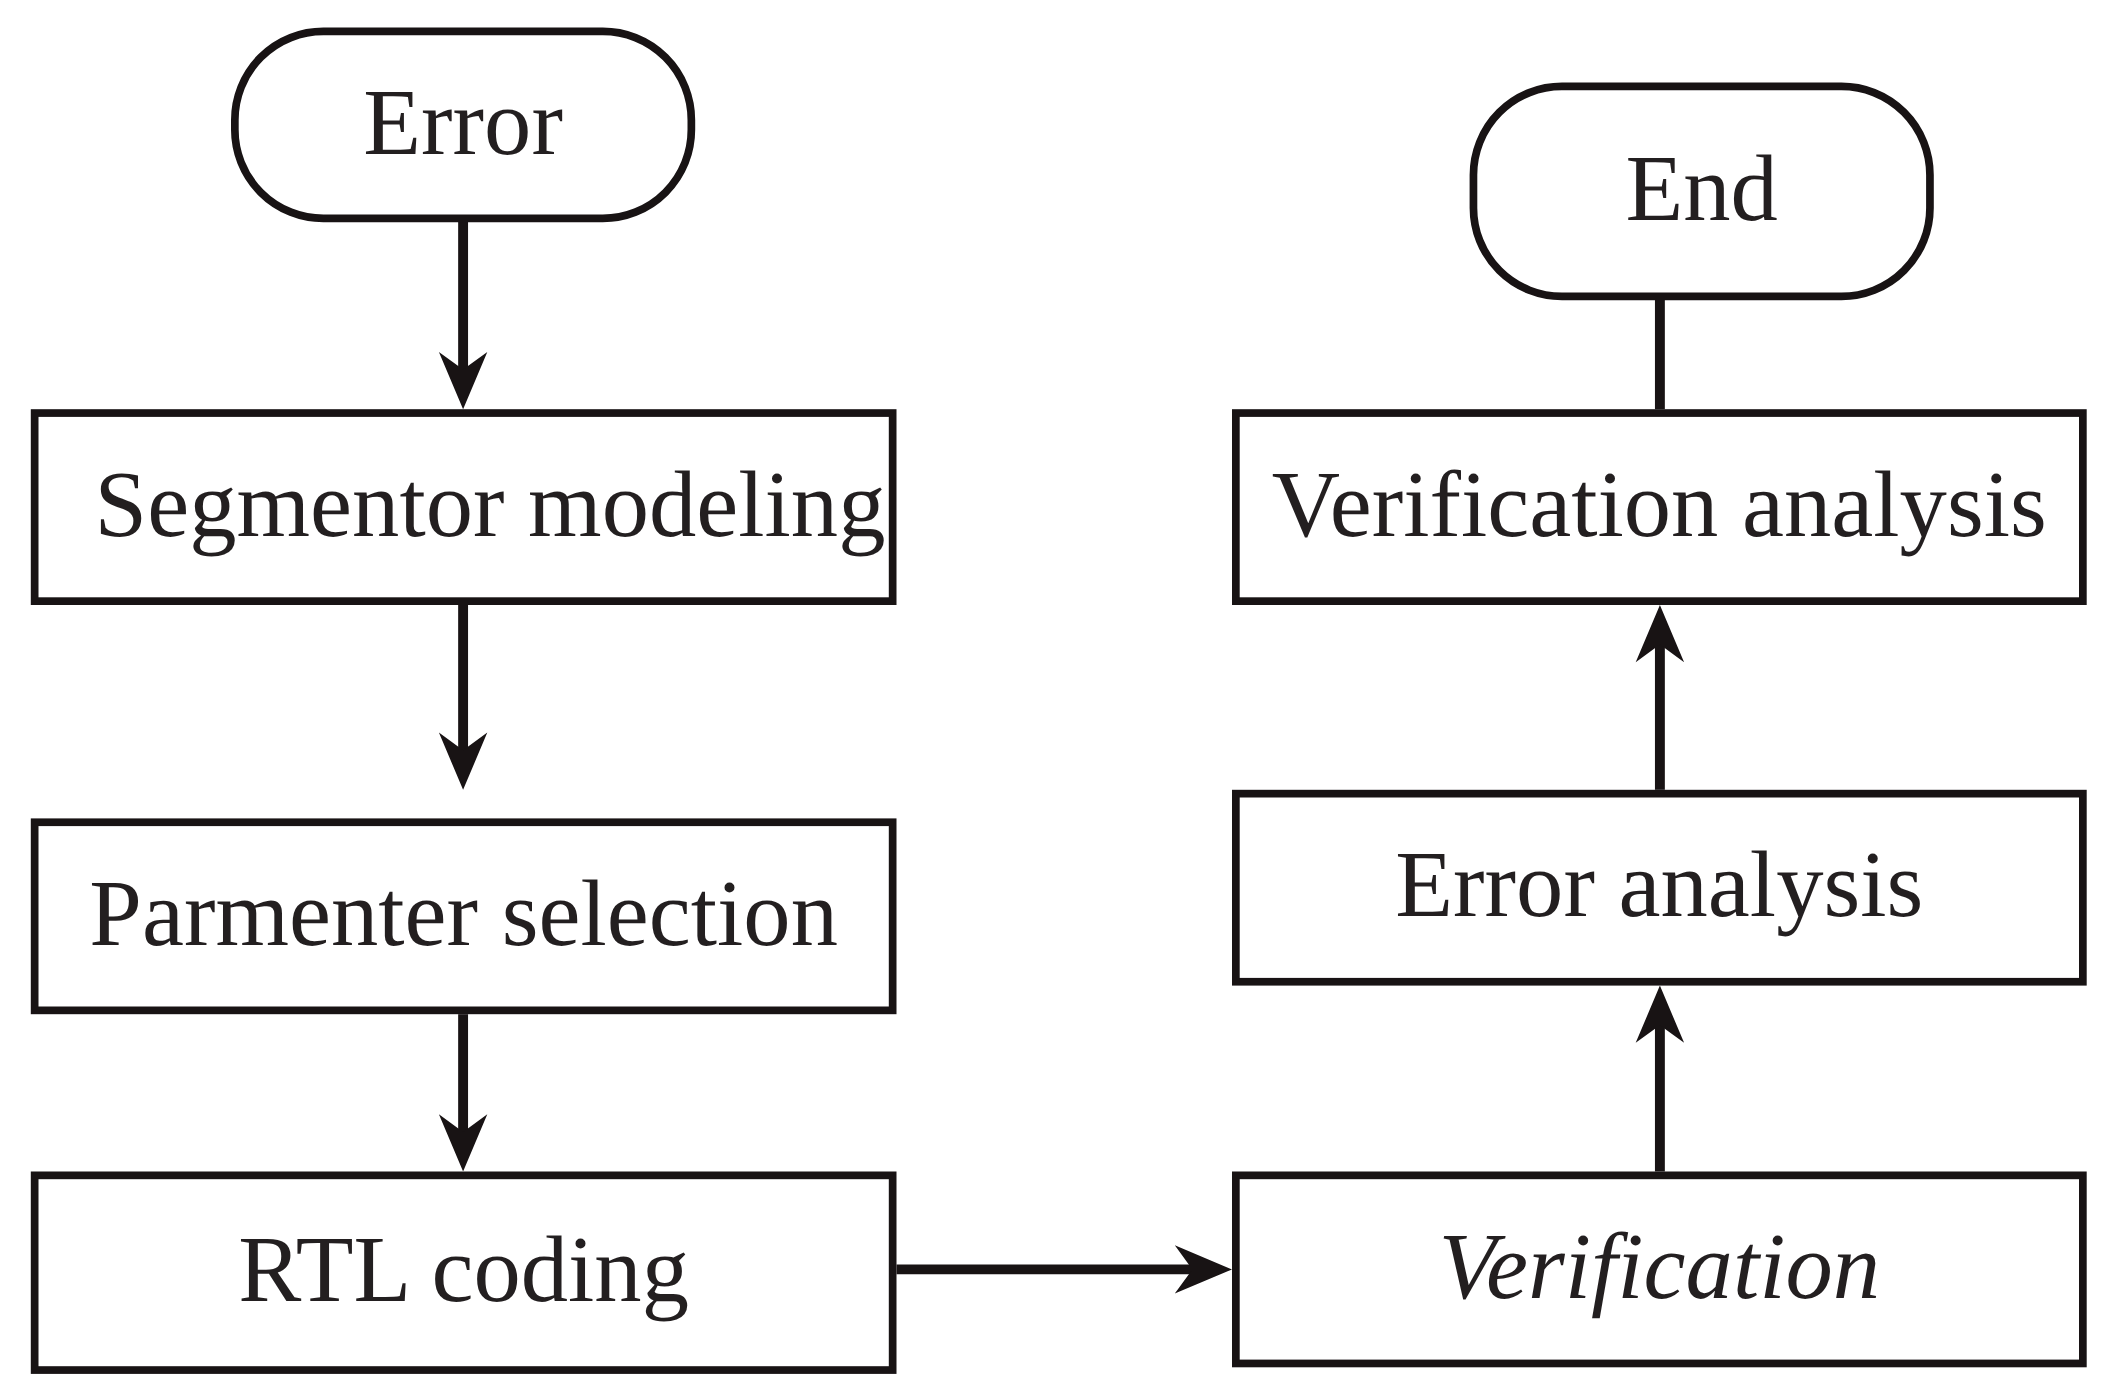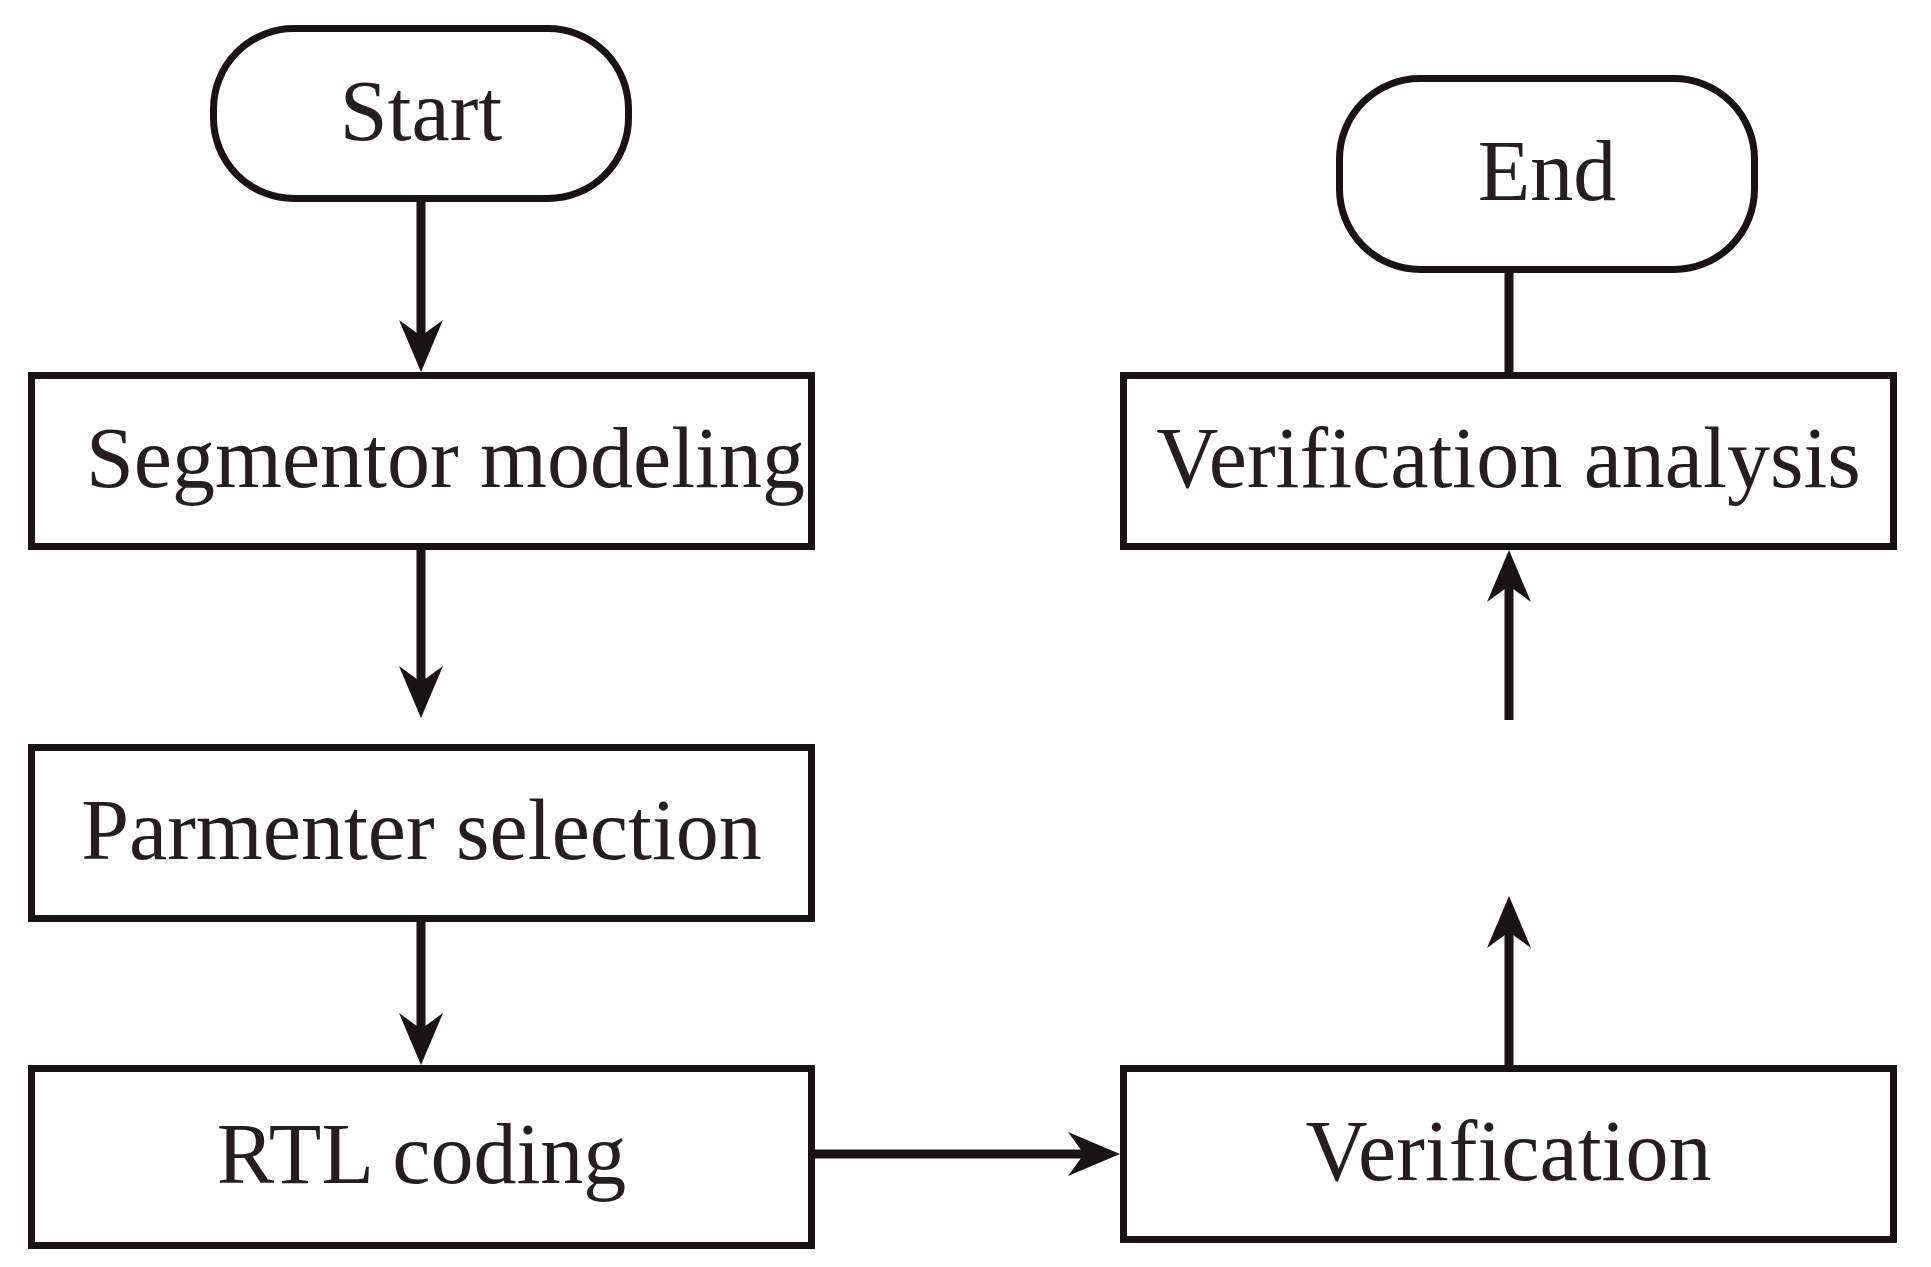--- a/index.html
+++ b/index.html
@@ -44,21 +44,21 @@
   }
   .label {
     display: inline-block;
     padding-bottom: 6px;
   }
   
   .n-start        { left: 210px;  top: 25px;   width: 422px; height: 177px; }
   .n-segmentor    { left: 28px;   top: 372px;  width: 787px; height: 178px; padding-left: 48px; }
   .n-parmenter    { left: 28px;   top: 744px;  width: 787px; height: 178px; }
   .n-rtl          { left: 28px;   top: 1065px; width: 787px; height: 184px; }
-  .n-verification { left: 1120px; top: 1065px; width: 777px; height: 178px; }
+  .n-verification { left: 1120px; top: 1065px; width: 777px; height: 178px; font-style: italic; }
   .n-error        { left: 1120px; top: 718px;  width: 777px; height: 178px; }
   .n-performance  { left: 1120px; top: 372px;  width: 777px; height: 178px; }
   .n-end          { left: 1336px; top: 27px;   width: 422px; height: 198px; margin-top: 48px; }
 </style>
 </head>
 <body>
 
 <div class="stage">
 
   <svg class="arrows" viewBox="0 0 1931 1267" xmlns="http://www.w3.org/2000/svg" stroke="#181314" fill="#181314">
@@ -93,39 +93,42 @@
       <path d="M 1509 550 L 1487 602 L 1509 586 L 1531 602 Z" stroke="none"></path>
     </g>
 
     <g>
       <line x1="1509" y1="374" x2="1509" y2="238" stroke-width="9"></line>
       <path d="M 1509 204 L 1487 256 L 1509 240 L 1531 256 Z" stroke="none"></path>
     </g>
   </svg>
 
   <div class="node terminator n-start">
-    <span class="label">Start</span>
+    <span class="label">Error</span>
   </div>
 
   <div class="node process n-segmentor">
     <span class="label">Segmentor modeling</span>
   </div>
 
   <div class="node process n-parmenter">
     <span class="label">Parmenter selection</span>
   </div>
 
   <div class="node process n-rtl">
     <span class="label">RTL coding</span>
   </div>
 
   <div class="node process n-verification">
     <span class="label">Verification</span>
   </div>
 
+  <div class="node process n-error">
+    <span class="label">Error analysis</span>
+  </div>
 
   <div class="node process n-performance">
     <span class="label">Verification analysis</span>
   </div>
 
   <div class="node terminator n-end">
     <span class="label">End</span>
   </div>
 
 </div>

